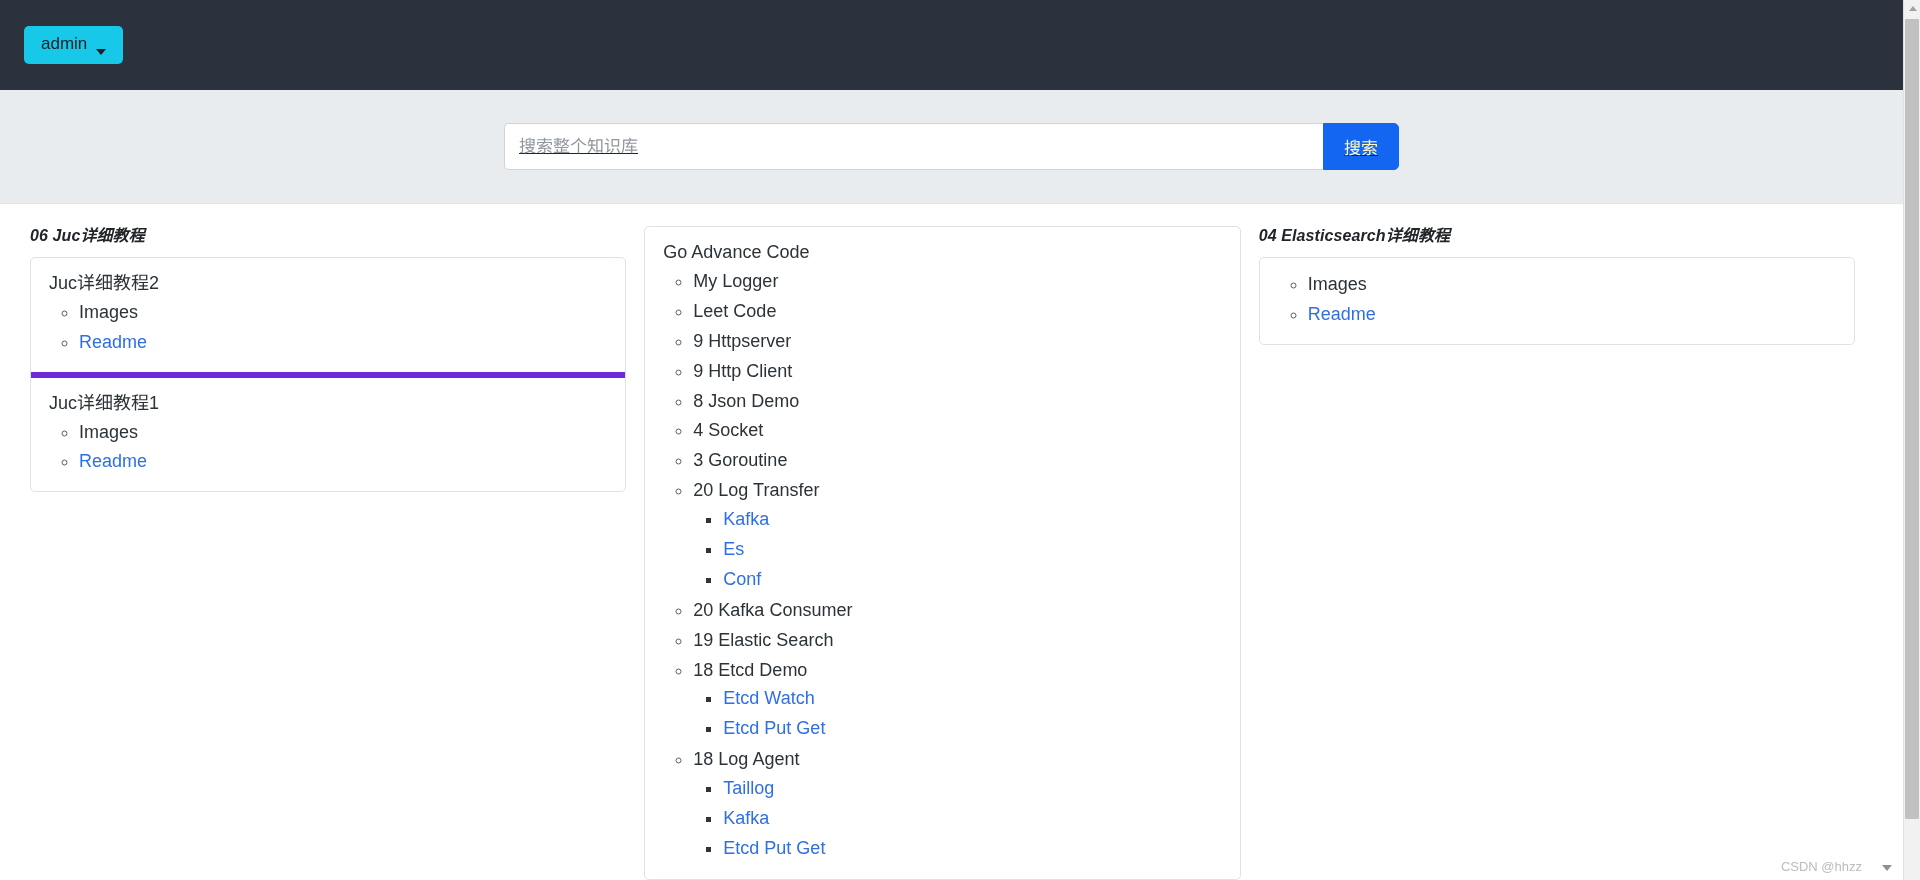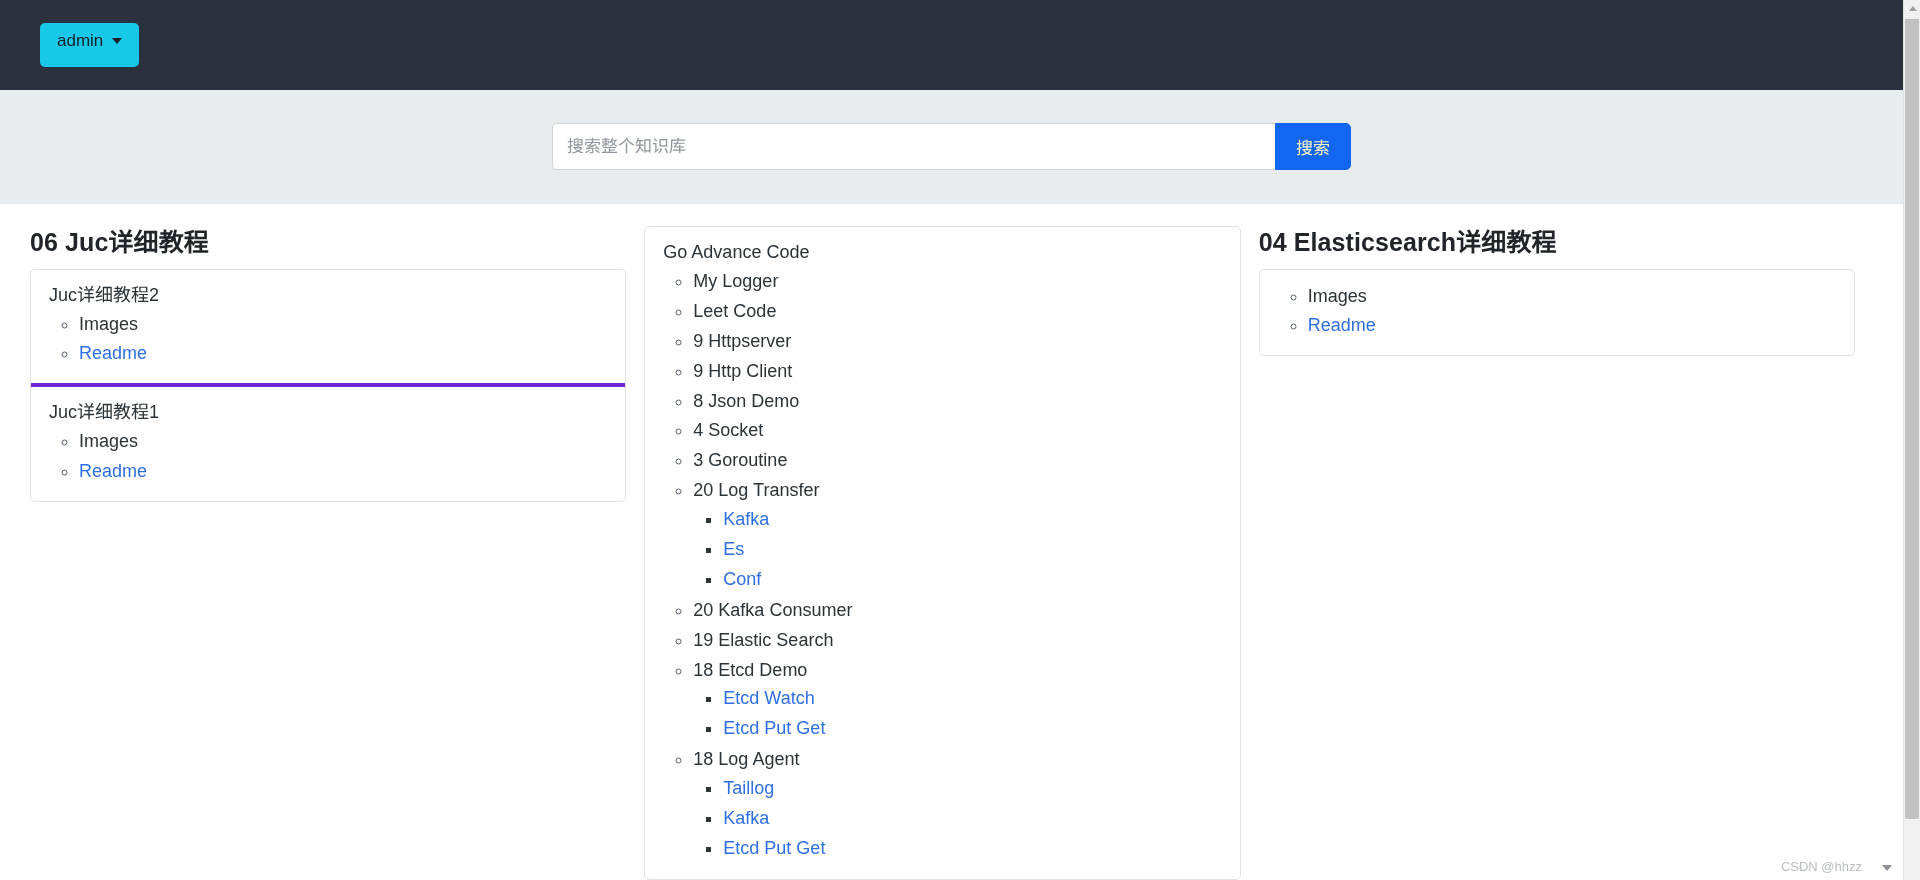--- a/index.html
+++ b/index.html
@@ -69,50 +69,50 @@
     font-weight: 400;
     letter-spacing: 0.5px;
     white-space: nowrap;
   }
   .admin-btn {
     background: #17c8e8;
     color: #1b1f26;
     border: none;
     border-radius: 5px;
     font-size: 17px;
-    padding: 8px 17px 15px 17px;
+    padding: 8px 17px 9px 17px;
     display: inline-flex;
-    align-items: center;
+    align-items: flex-end;
     gap: 9px;
     cursor: pointer;
     font-family: inherit;
     line-height: 1.2;
-    margin-left: 16px;
   }
   .admin-btn .caret {
     width: 0; height: 0;
     border-left: 5px solid transparent;
     border-right: 5px solid transparent;
     border-top: 6px solid #1b1f26;
     display: inline-block;
   }
 
   
   .search-band {
     background: #e9ecef;
     height: 114px;
     display: flex;
     align-items: center;
     justify-content: center;
     border-bottom: 1px solid #e3e6ea;
   }
   .search-group {
     display: flex;
-    width: 799px;
+    width: 895px;
     height: 47px;
+    text-decoration: underline;
   }
   .search-input {
     flex: 1;
     border: 1px solid #ced4da;
     border-right: none;
     border-radius: 5px 0 0 5px;
     padding: 0 14px;
     font-size: 17px;
     font-family: inherit;
     color: #495057;
@@ -140,41 +140,42 @@
     align-items: flex-start;
   }
   .col {
     width: 617px;
     padding-right: 18px;
   }
   .col:nth-child(2) { width: 617px; }
   .col:nth-child(3) { width: 617px; }
 
   .repo-title {
-    font-size: 25px;
+    font-size: 16px;
     font-weight: bold;
     color: #212529;
     margin: 0 0 10px 0;
     line-height: 1.3;
     letter-spacing: 0.1px;
+    font-style: italic;
   }
   .repo-title + .repo-title { margin-top: 30px; }
 
   .card {
     border: 1px solid #dfe2e5;
     border-radius: 5px;
     background: #fff;
     margin-bottom: 22px;
     overflow: hidden;
   }
   .card-section {
     padding: 12px 18px 14px 18px;
   }
   .card-section + .card-section {
-    border-top: 4px solid #6d28d9;
+    border-top: 6px solid #6d28d9;
   }
   .section-head {
     font-size: 18px;
     color: #2c3338;
     line-height: 1.5;
     margin: 0 0 1px 0;
   }
   ul.lvl2 {
     list-style-type: circle;
     margin: 0;

